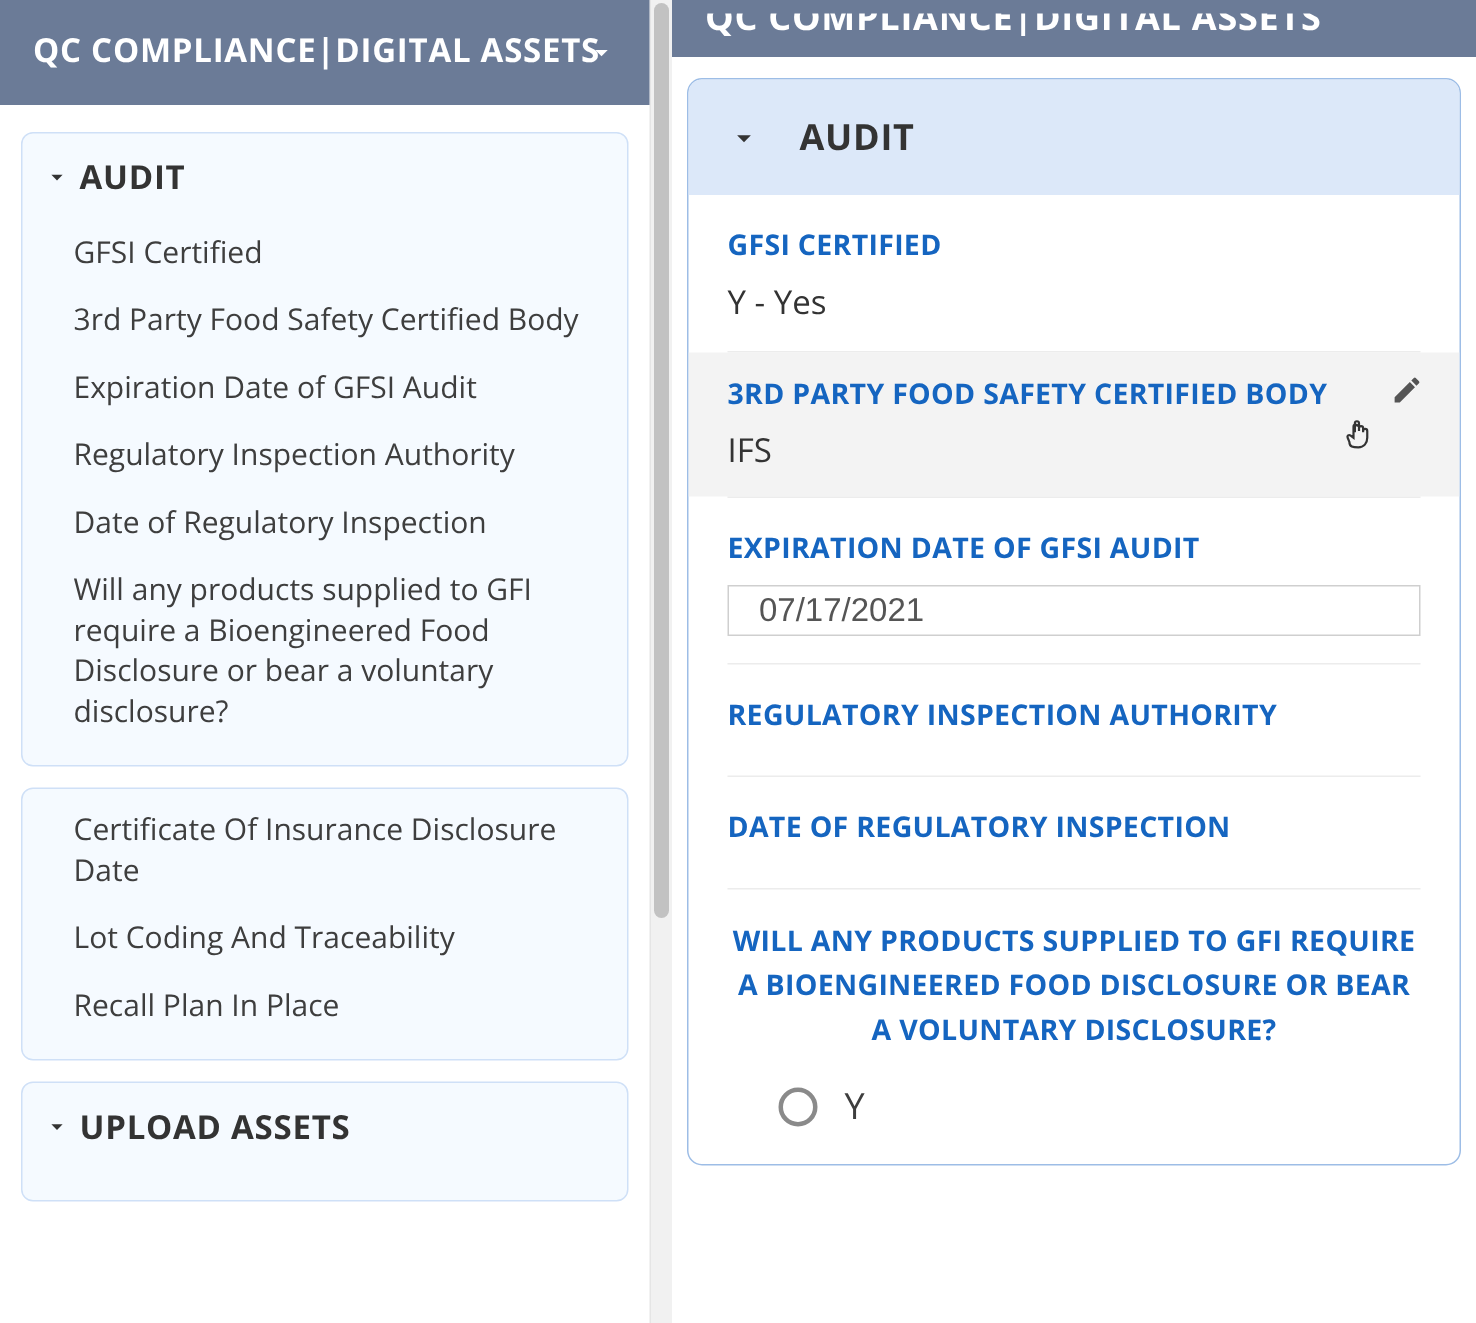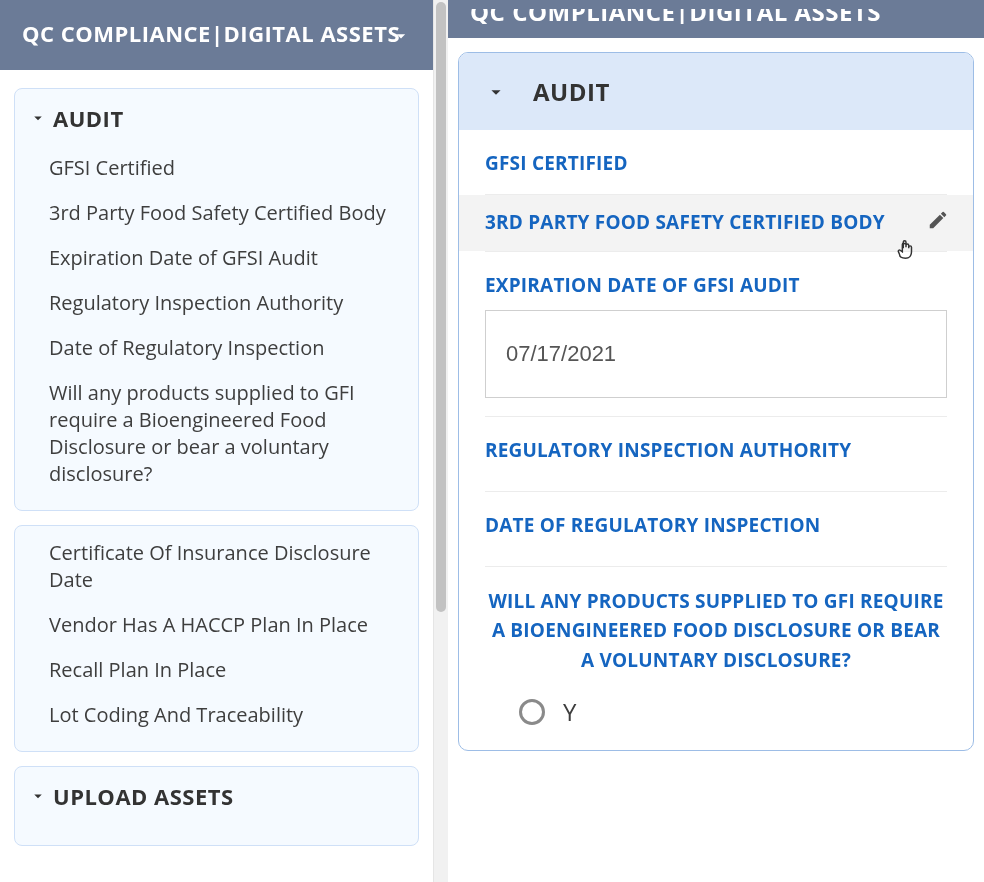--- a/index.html
+++ b/index.html
@@ -126,21 +126,21 @@
     letter-spacing:.2px;
   }
   .field-label.center{ text-align:center; line-height:1.55; }
   .field-value{
     font-size:22px;
     color:#333;
     padding: 10px 0 0;
   }
   .field-value.input{
     width:100%;
-    padding:30px 20px;
+    padding:3px 20px;
     border:1px solid #cfcfcf;
     border-radius:0;
     background:#fff;
     font-size:22px;
     margin-top:12px;
     color:#555;
   }
   .row-hover{
     background:#f3f3f3;
     margin:0 -26px;
@@ -200,23 +200,22 @@
         <div class="nav-item">Expiration Date of GFSI Audit</div>
         <div class="nav-item">Regulatory Inspection Authority</div>
         <div class="nav-item">Date of Regulatory Inspection</div>
         <div class="nav-item">Will any products supplied to GFI require a Bioengineered Food Disclosure or bear a voluntary disclosure?</div>
       </div>
     </div>
 
     <div class="nav-card">
       <div class="items">
         <div class="nav-item">Certificate Of Insurance Disclosure Date</div>
-        <div class="nav-item">Vendor Has A HACCP Plan In Place</div>
+        <div class="nav-item">Lot Coding And Traceability</div>
         <div class="nav-item">Recall Plan In Place</div>
-        <div class="nav-item">Lot Coding And Traceability</div>
       </div>
     </div>
 
     <div class="nav-card" style="margin-bottom:0">
       <div class="section-head" style="padding-bottom:34px">
         <svg class="chev-svg" width="18" height="18" viewBox="0 0 24 24">
             <path fill="#333" d="M7 10l5 5 5-5z"></path>
           </svg>
         <span>UPLOAD ASSETS</span>
       </div>
@@ -239,26 +238,28 @@
 
       <div class="form-section-head">
         <svg class="chev-svg" width="22" height="22" viewBox="0 0 24 24">
             <path fill="#333" d="M7 10l5 5 5-5z"></path>
           </svg>
         <span>AUDIT</span>
       </div>
 
       <div class="field-block">
         <div class="field-label">GFSI CERTIFIED</div>
+        <div class="field-value">Y - Yes</div>
         <div class="field-sep"></div>
       </div>
 
       <div class="field-block" style="padding-top:0;padding-bottom:0;position:relative">
         <div class="row-hover">
           <div class="field-label">3RD PARTY FOOD SAFETY CERTIFIED BODY</div>
+          <div class="field-value">IFS</div>
         </div>
         <span class="edit-icon">
           <svg width="22" height="22" viewBox="0 0 24 24">
               <path fill="#555" d="M3 17.25V21h3.75L17.81 9.94l-3.75-3.75L3 17.25zM20.71 7.04a1 1 0 0 0 0-1.41l-2.34-2.34a1 1 0 0 0-1.41 0l-1.83 1.83 3.75 3.75 1.83-1.83z"></path>
             </svg>
         </span>
         <span class="cursor-hand">
           <svg width="22" height="26" viewBox="0 0 24 28">
               <path fill="none" stroke="#333" stroke-width="1.6" d="M9 12V5.5a1.5 1.5 0 0 1 3 0V11m0-2a1.5 1.5 0 0 1 3 0v3m0-1a1.5 1.5 0 0 1 3 0v5c0 4-2.5 7-6.5 7S5 22.5 5 19l-1.3-3.2c-.5-1.2.9-2.3 2-1.5L8 16V8a1.5 1.5 0 0 1 3 0"></path>
             </svg>

